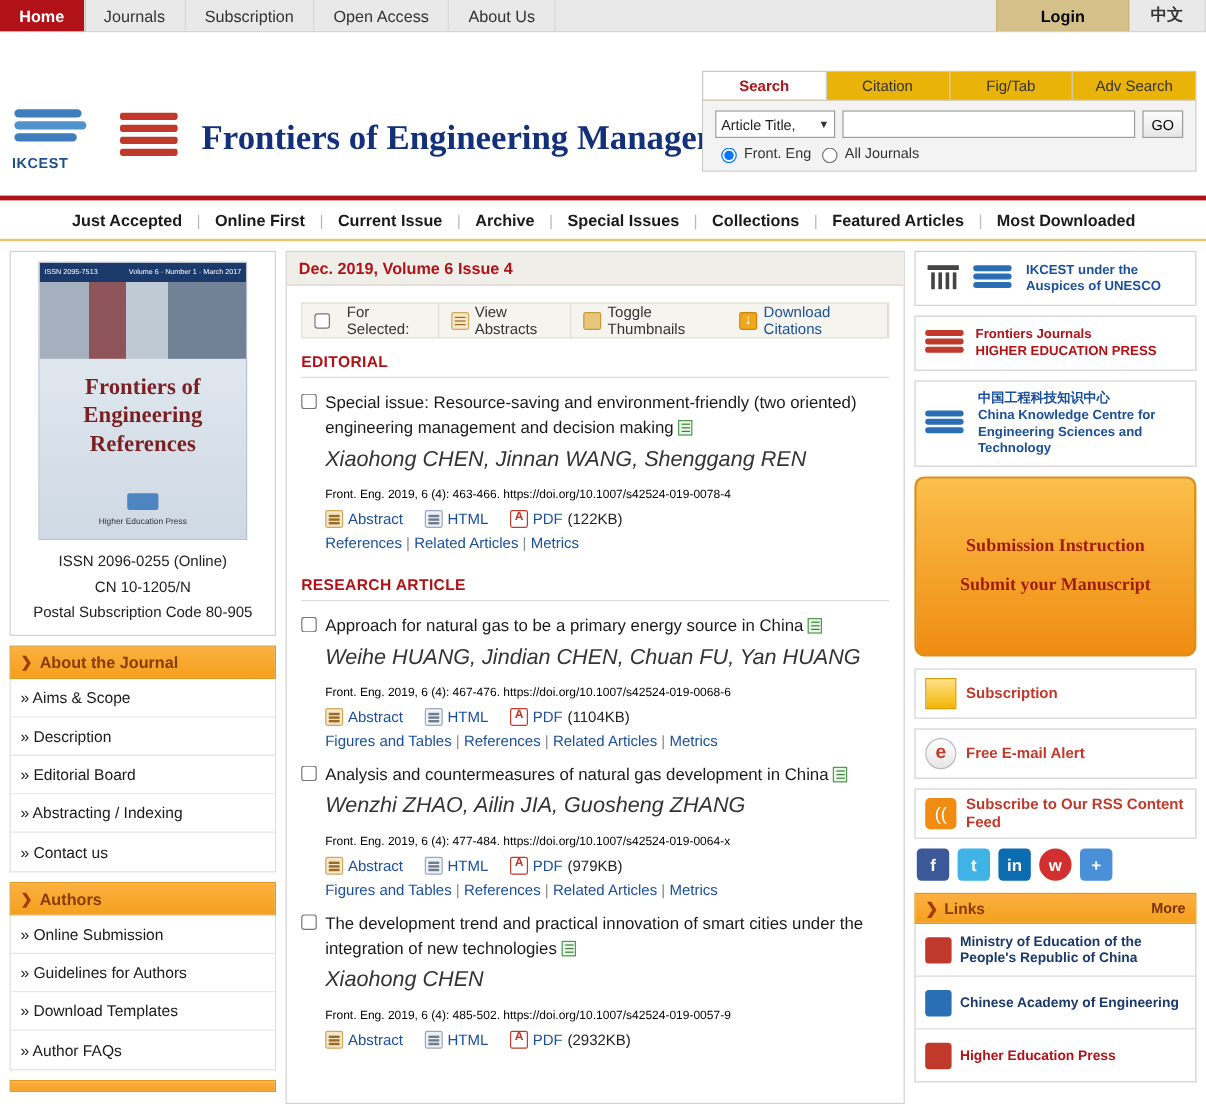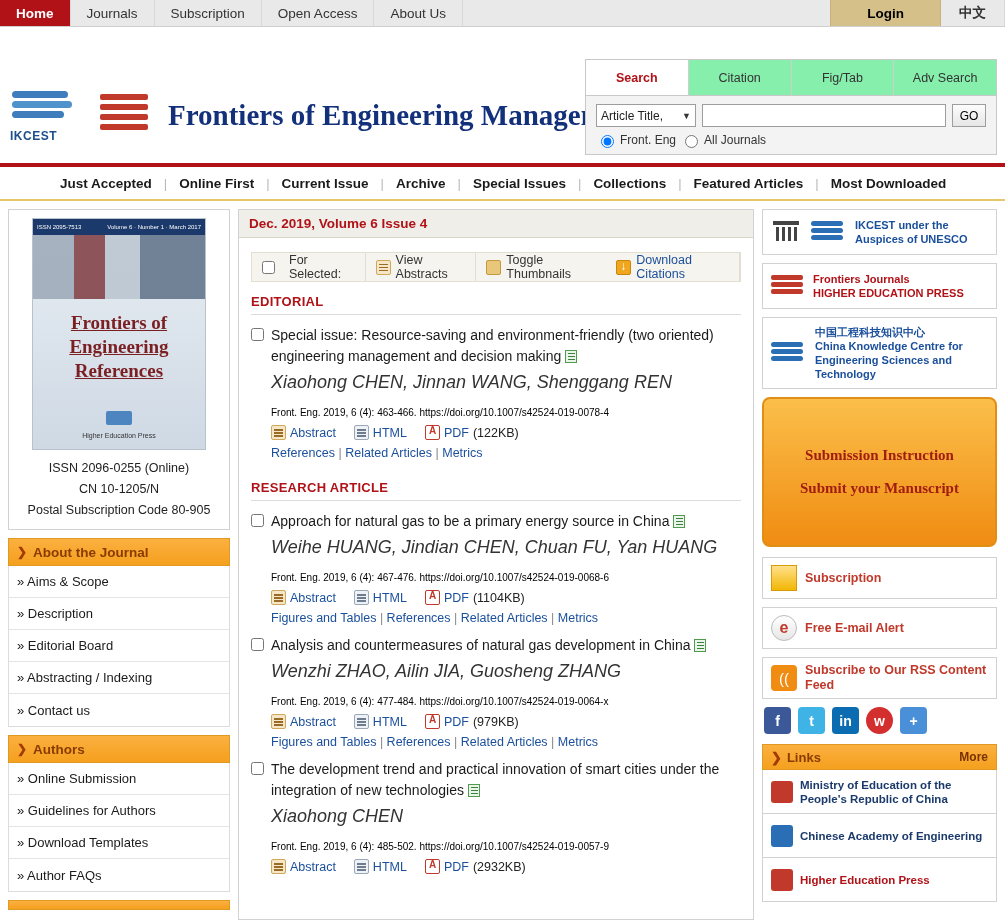--- a/index.html
+++ b/index.html
@@ -102,23 +102,23 @@
   
   .searchbox {
     position: absolute;
     right: 8px; top: 32px;
     width: 412px;
     border: 1px solid #c8c8c8;
     background: #f3f3f3;
   }
   .search-tabs {
     display: flex;
-    height: 36px;
+    height: 24px;
     border-bottom: 1px solid #c8c8c8;
-    background: #86efac;
+    background: #eab308;
   }
   .search-tabs .tab {
     flex: 1;
     display: flex; align-items: center; justify-content: center;
     font-size: 12.5px;
     color: #333;
     border-right: 1px solid #cfcfcf;
     cursor: pointer;
   }
   .search-tabs .tab:last-child { border-right: none; }
@@ -220,21 +220,20 @@
     background: linear-gradient(90deg,#9aa7b5 0 24%, #7e3a3f 24% 42%, #b9c4cf 42% 62%, #5d6f86 62% 100%);
     opacity:.85;
   }
   .cover .cvtitle {
     position:absolute; top: 92px; left:0; right:0;
     color: #7a1f22;
     font-family: "Liberation Serif", serif;
     font-weight: bold;
     font-size: 19px;
     line-height: 24px;
-    text-decoration: underline;
   }
   .cover .cvfoot {
     position:absolute; bottom:10px; left:0; right:0;
     font-size:7px; color:#333;
   }
   .cover .cvlogo {
     position:absolute; bottom:24px; left:50%; transform:translateX(-50%);
     width:26px; height:14px; background:#2a6fb5; border-radius:2px; opacity:.8;
   }
   .issn-lines {

